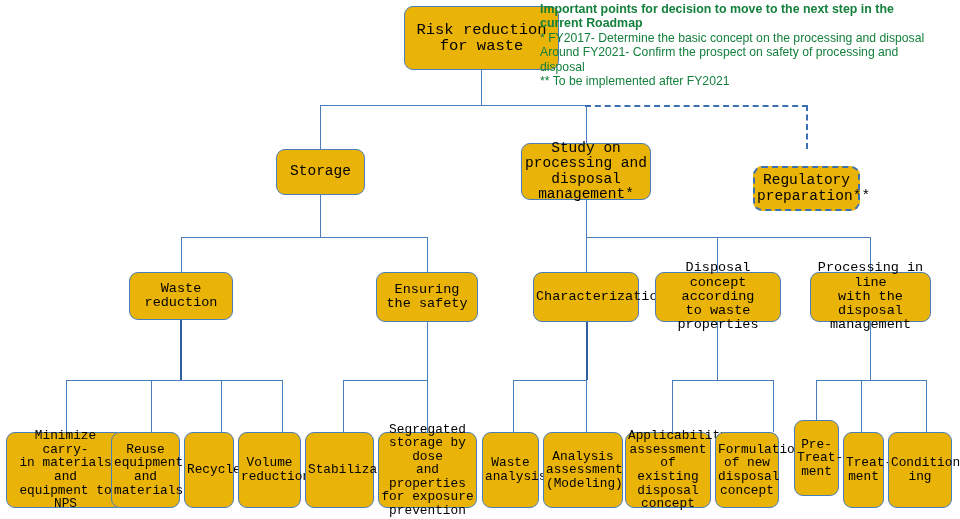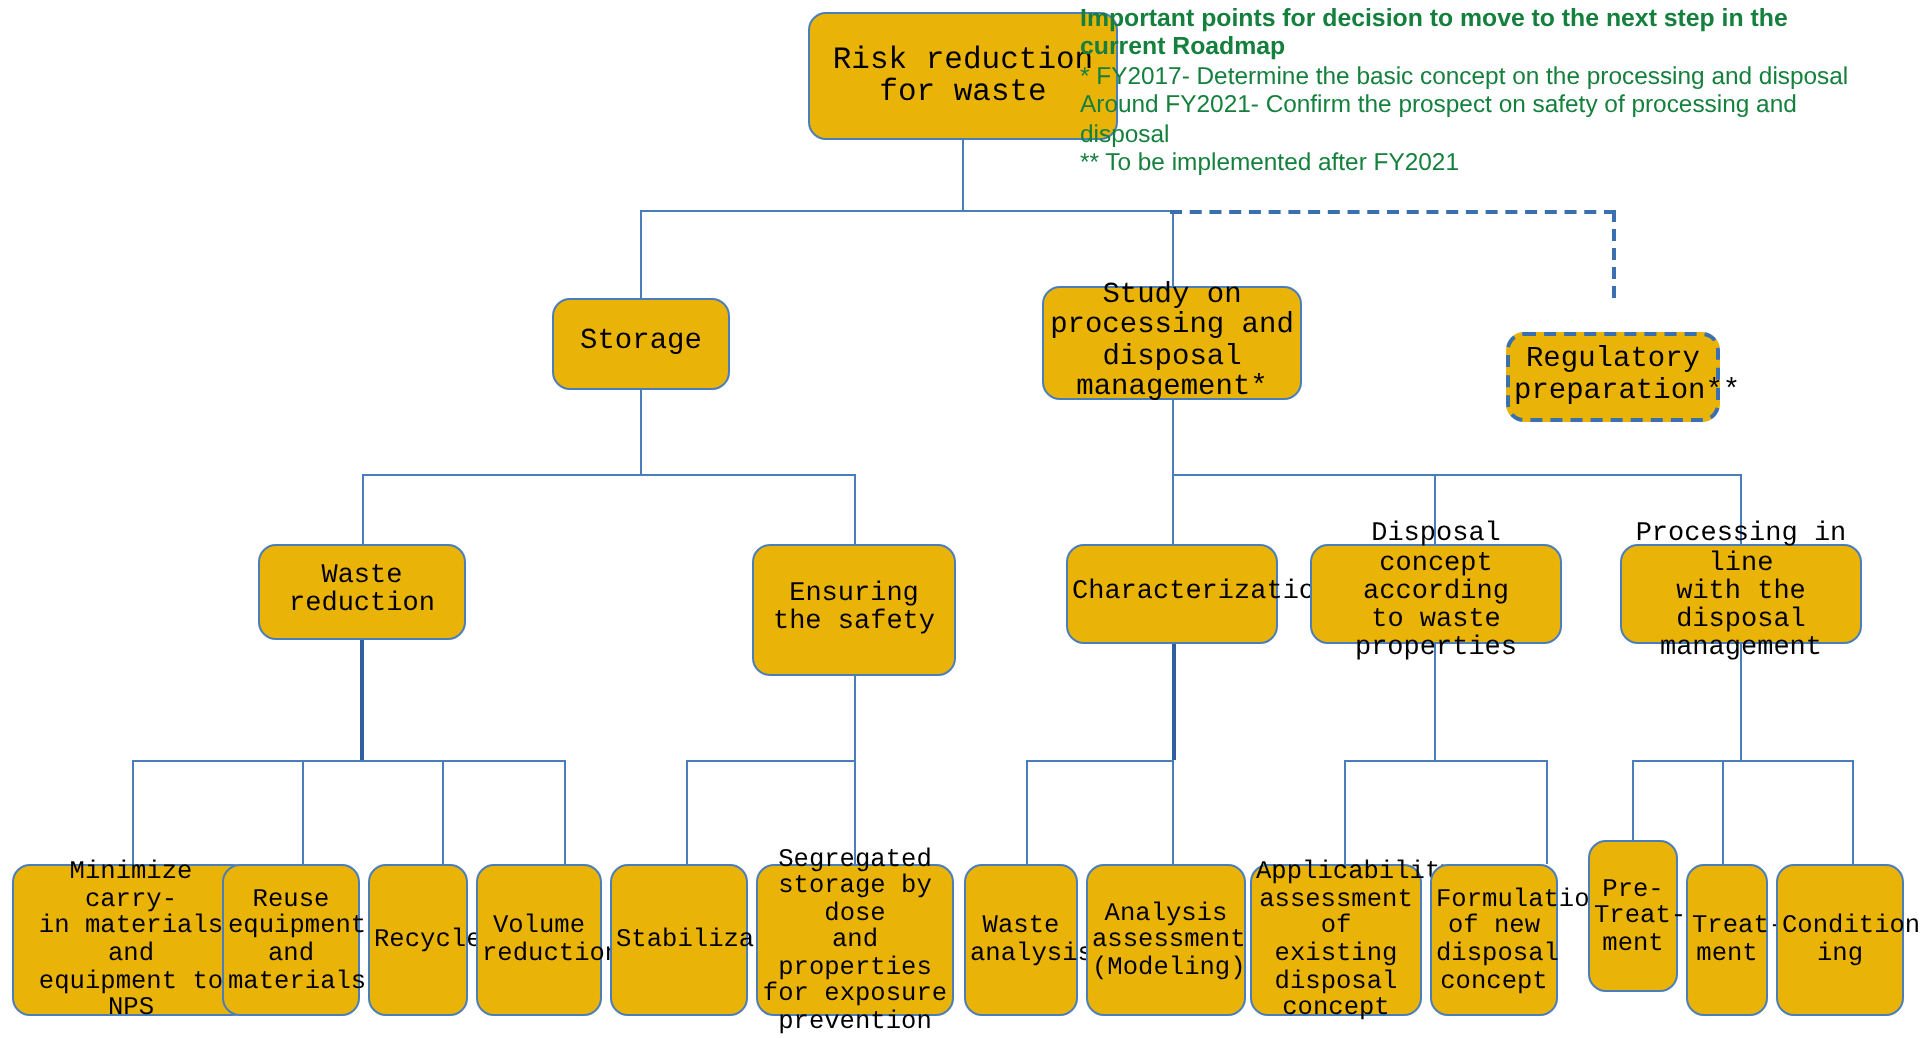--- a/index.html
+++ b/index.html
@@ -174,21 +174,21 @@
 
   <div class="node fs-l2 dashed" style="left:753px; top:166px; width:107px; height:45px;">
     <span class="txt">Regulatory
 preparation**</span>
   </div>
 
   <div class="node fs-l3" style="left:129px; top:272px; width:104px; height:48px;">
     <span class="txt">Waste reduction</span>
   </div>
 
-  <div class="node fs-l3" style="left:376px; top:272px; width:102px; height:66px;">
+  <div class="node fs-l3" style="left:376px; top:272px; width:102px; height:50px;">
     <span class="txt">Ensuring
 the safety</span>
   </div>
 
   <div class="node fs-l3" style="left:533px; top:272px; width:106px; height:50px;text-align:right;">
     <span class="txt">Characterization</span>
   </div>
 
   <div class="node fs-l3" style="left:655px; top:272px; width:126px; height:50px;">
     <span class="txt">Disposal concept

